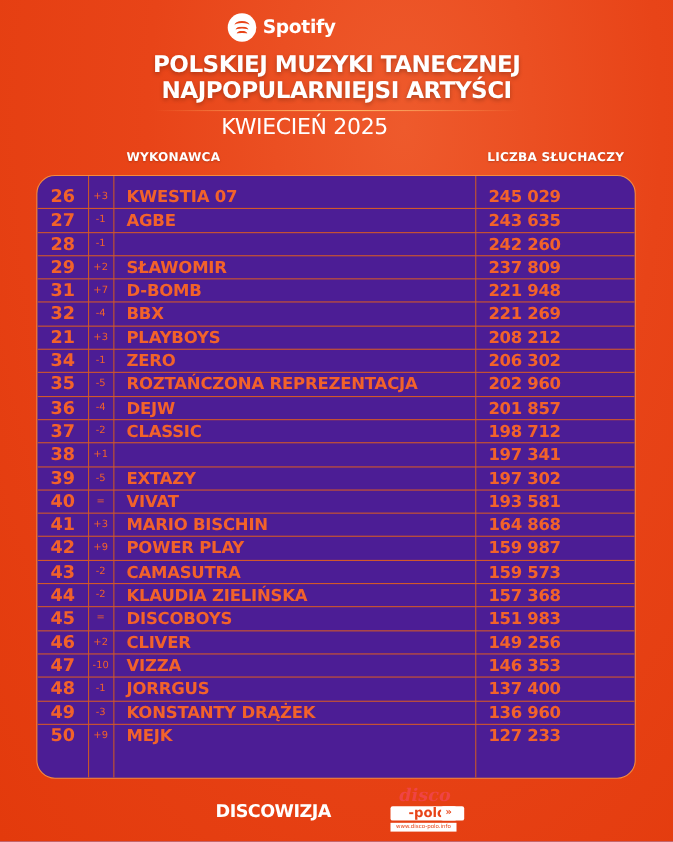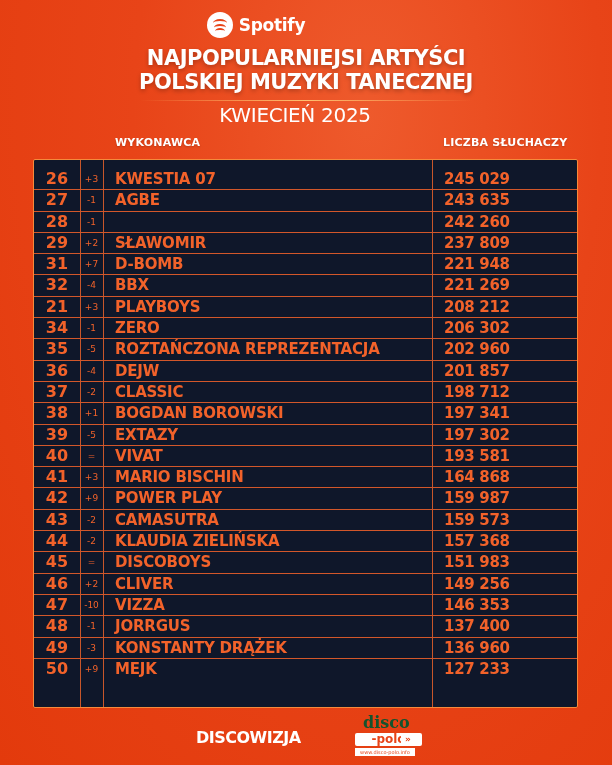--- a/index.html
+++ b/index.html
@@ -8,60 +8,60 @@
     background: radial-gradient(ellipse at 60% 15%, #ee5a2c 0%, #e84418 45%, #e33a0c 100%);
     font-family: "DejaVu Sans", sans-serif;
   }
   .header { position:absolute; left:0; top:0; width:612px; text-align:center; }
   .spotify { position:absolute; top:12px; left:0; width:512px; display:flex; justify-content:center; align-items:center; gap:6px; }
   .spotify-logo { width:26px; height:26px; border-radius:50%; background:#fff; position:relative; }
   .spotify-logo span { position:absolute; left:6px; border-top:2px solid #e84418; border-radius:50% 50% 0 0; }
   .spotify-name { color:#fff; font-weight:bold; font-size:17px; letter-spacing:-0.3px; }
   .title { position:absolute; top:46px; left:0; width:612px; color:#fff; font-weight:bold; font-size:21px; line-height:24px; letter-spacing:-0.5px; text-shadow:0 2px 4px rgba(0,0,0,0.25); }
   .title-line { position:absolute; top:100px; left:140px; width:332px; height:1px; background:linear-gradient(90deg, rgba(255,200,120,0) 0%, #ffc070 50%, rgba(255,200,120,0) 100%); }
-  .subtitle { position:absolute; top:103px; left:18px; width:554px; color:#fff; font-size:20px; letter-spacing:-0.3px; }
+  .subtitle { position:absolute; top:103px; left:0; width:554px; color:#fff; font-size:20px; letter-spacing:-0.3px; }
   .col-header { position:absolute; top:136px; color:#fff; font-weight:bold; font-size:11px; letter-spacing:0.2px; text-shadow:0 1px 2px rgba(0,0,0,0.2); }
   .col-artist { left:115px; }
   .col-listeners { left:443px; }
   .table {
     position:absolute; left:33px; top:159px; width:545px; height:549px;
-    background:#0f172a; border:1px solid #f58a3c; border-radius:2px; overflow:hidden;
+    background:#4c1d95; border:1px solid #f58a3c; border-radius:17px; overflow:hidden;
     box-sizing:border-box;
   }
   .vline { position:absolute; top:0; bottom:0; width:1px; background:#c8562a; }
   .rows { position:absolute; top:9px; left:0; right:0; }
   .row { height:21.3px; position:relative; border-bottom:1px solid #d2572a; box-sizing:border-box; color:#f2622a; font-weight:bold; }
   .row:last-child { border-bottom:none; }
   .cell { position:absolute; top:0; line-height:20px; white-space:nowrap; }
   .rank { left:0; width:46px; text-align:center; font-size:16px; }
   .change { left:46px; width:23px; text-align:center; font-size:9px; font-weight:normal; line-height:21px; }
   .name { left:81px; font-size:15px; letter-spacing:-0.2px; }
   .listeners { left:410px; font-size:15px; letter-spacing:-0.3px; }
   .footer-discowizja { position:absolute; top:728px; left:196px; color:#fff; font-weight:bold; font-size:16px; letter-spacing:-0.5px; }
   .disco-logo { position:absolute; top:713px; left:355px; width:60px; height:46px; }
-  .disco-word { position:absolute; top:0; left:8px; color:#14532d; font-weight:bold; font-size:16px; font-family:"DejaVu Serif", serif; }
+  .disco-word { position:absolute; top:0; left:8px; color:#ef4444; font-style:italic; font-weight:bold; font-size:16px; font-family:"DejaVu Serif", serif; }
   .polo-box { position:absolute; top:20px; left:0; width:67px; height:13px; background:#fff; border-radius:2px; color:#e84418; font-weight:bold; font-size:12px; line-height:13px; text-align:center; }
   .polo-arrow { position:absolute; top:20px; left:46px; width:14px; height:13px; background:#fff; border-radius:2px; color:#e84418; font-size:9px; line-height:13px; text-align:center; font-weight:bold; }
   .disco-url { position:absolute; top:35px; left:0; width:60px; height:8px; background:#fff; color:#e84418; font-size:5px; line-height:8px; text-align:center; }
 </style>
 </head>
 <body>
 
 <div class="header">
   <div class="spotify">
     <div class="spotify-logo">
       <span style="top:7px;width:14px;height:6px;"></span>
       <span style="top:12px;left:7px;width:12px;height:5px;"></span>
       <span style="top:16px;left:8px;width:10px;height:4px;"></span>
     </div>
     <span class="spotify-name">Spotify</span>
   </div>
   <div class="title">
+    <div>POLSKIEJ MUZYKI TANECZNEJ</div>
     <div>NAJPOPULARNIEJSI ARTYŚCI</div>
-    <div>POLSKIEJ MUZYKI TANECZNEJ</div>
   </div>
   <div class="title-line"></div>
   <div class="subtitle">KWIECIEŃ 2025</div>
 </div>
 
 <div class="col-header col-artist">WYKONAWCA</div>
 <div class="col-header col-listeners">LICZBA SŁUCHACZY</div>
 
 <div class="table">
   <div class="vline" style="left:46px"></div>
@@ -129,21 +129,20 @@
       </div>
       <div class="row">
         <div class="cell rank">37</div>
         <div class="cell change">-2</div>
         <div class="cell name">CLASSIC</div>
         <div class="cell listeners">198 712</div>
       </div>
       <div class="row">
         <div class="cell rank">38</div>
         <div class="cell change">+1</div>
-        <div class="cell name">BOGDAN BOROWSKI</div>
         <div class="cell listeners">197 341</div>
       </div>
       <div class="row">
         <div class="cell rank">39</div>
         <div class="cell change">-5</div>
         <div class="cell name">EXTAZY</div>
         <div class="cell listeners">197 302</div>
       </div>
       <div class="row">
         <div class="cell rank">40</div>

